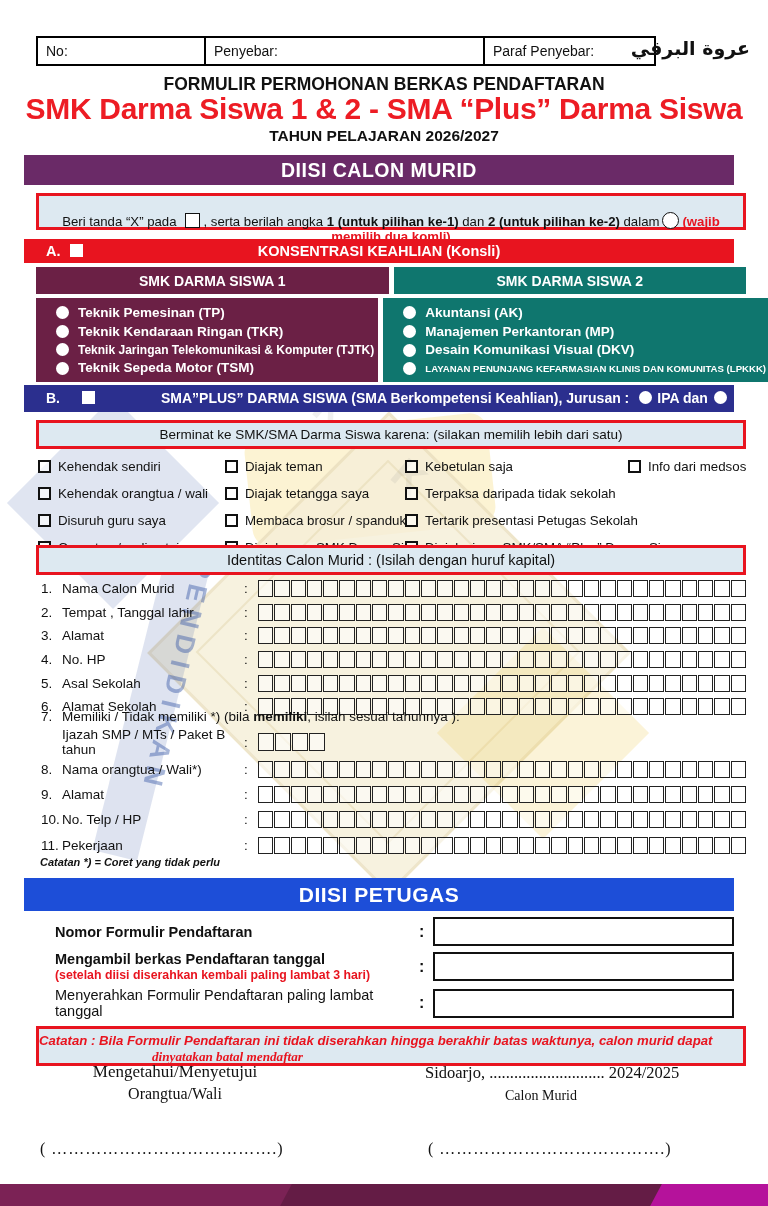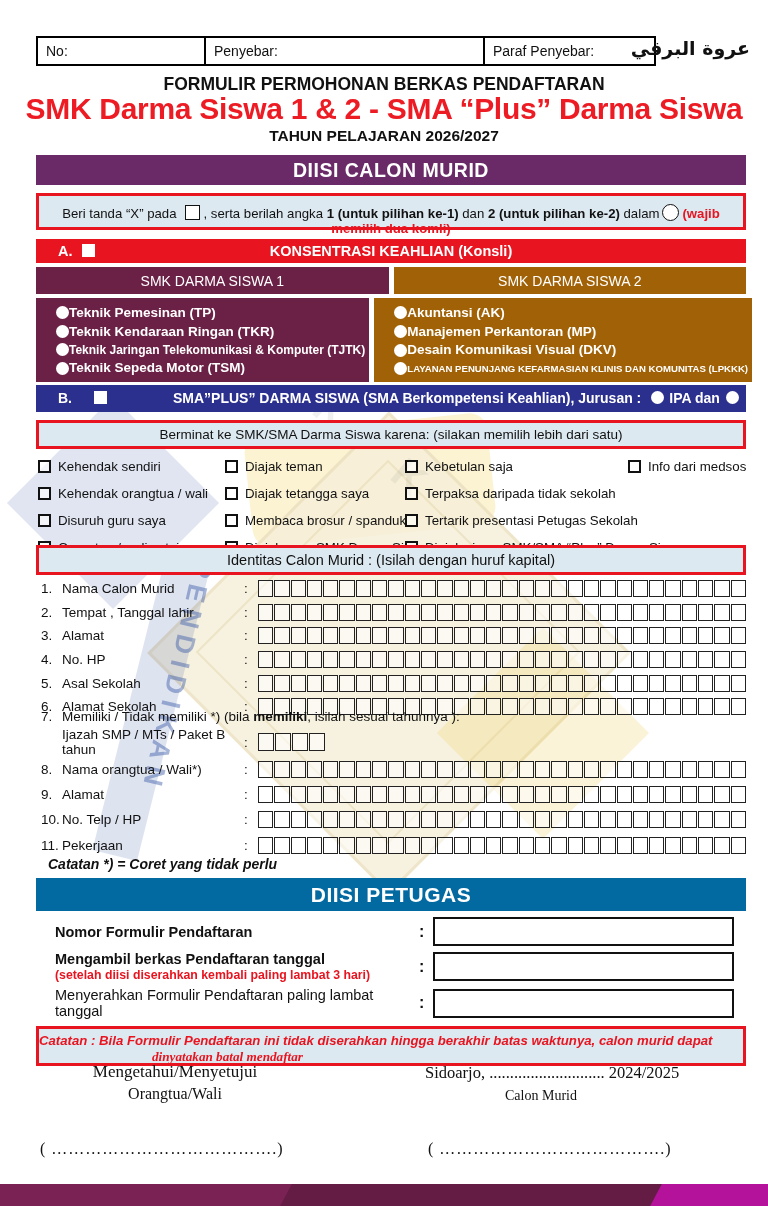--- a/index.html
+++ b/index.html
@@ -35,46 +35,46 @@
   .arabic{position:absolute;right:18px;top:37px;font-weight:bold;font-size:19px;
     font-family:"DejaVu Sans",sans-serif;}
 
   
   .t1{position:absolute;left:0;top:74px;width:100%;text-align:center;font-weight:bold;font-size:17.5px;}
   .t2{position:absolute;left:0;top:92px;width:100%;text-align:center;font-weight:bold;font-size:30px;
       color:#ed1c24;letter-spacing:-0.3px;}
   .t3{position:absolute;left:0;top:127px;width:100%;text-align:center;font-weight:bold;font-size:15.5px;}
 
   
-  .bar{position:absolute;left:36px;width:710px;color:#fff;font-weight:bold;box-sizing:border-box;}
+  .bar{position:absolute;left:24px;width:710px;color:#fff;font-weight:bold;box-sizing:border-box;}
   .bar-murid{top:155px;height:30px;background:#6a2a67;display:flex;align-items:center;
     justify-content:center;font-size:19.5px;letter-spacing:.5px;}
   .panel{position:absolute;left:36px;width:710px;background:#dde9f1;border:3px solid #e8141f;
     box-sizing:border-box;display:flex;align-items:center;justify-content:center;color:#111;}
-  .instruction{top:193px;height:37px;font-size:13.2px;display:block;text-align:center;padding-top:8px;}
+  .instruction{top:193px;height:37px;font-size:13.2px;display:block;text-align:center;padding-top:16px;}
   .instruction .sq{display:inline-block;width:13px;height:13px;border:1.7px solid #111;background:#fff;
     vertical-align:-2px;margin:0 4px 0 8px;}
   .instruction .circ{display:inline-block;width:15px;height:15px;border:1.8px solid #111;background:#fff;
     border-radius:50%;vertical-align:-3px;margin:0 3px;}
   .instruction .rednote{color:#e8141f;}
 
   .bar-a{top:239px;height:24px;background:#e8141f;}
   .bar-a .alabel{position:absolute;left:22px;top:4px;font-size:14.5px;}
   .bar-a .wbox{position:absolute;left:46px;top:5px;width:13px;height:13px;background:#fff;}
   .bar-a .atitle{position:absolute;left:0;right:0;top:4px;text-align:center;font-size:14.5px;}
 
   .ka{position:absolute;left:36px;top:267px;width:710px;}
   .ka-head{display:flex;gap:5px;height:27px;margin-bottom:4px;}
   .ka-head .kcell{flex:1;display:flex;align-items:center;justify-content:center;color:#fff;
-    font-weight:normal;font-size:14px;}
+    font-weight:bold;font-size:14px;}
   .ka-body{display:flex;gap:5px;height:84px;}
   .colbox{flex:1;box-sizing:border-box;padding:8px 4px 7px 20px;display:flex;flex-direction:column;
     justify-content:space-between;}
-  .bg-maroon{background:#6b2045;} .bg-magenta{background:#a16207;}
-  .konsli-item{display:flex;align-items:center;color:#fff;font-weight:bold;font-size:13.5px;
+  .bg-maroon{background:#6b2045;} .bg-magenta{background:#0f766e;}
+  .konsli-item{display:flex;align-items:center;gap:9px;color:#fff;font-weight:bold;font-size:13.5px;
     line-height:1;white-space:nowrap;}
   .wcircle{width:13px;height:13px;border-radius:50%;background:#fff;flex:none;}
   .konsli-item .sm{font-size:12px;} .konsli-item .xs{font-size:9.6px;}
 
   .bar-b{top:385px;height:27px;background:#2b2f8e;font-size:14px;line-height:27px;padding-left:22px;}
   .bar-b .wbox{display:inline-block;width:13px;height:13px;background:#fff;vertical-align:-1px;margin-left:22px;}
   .bar-b .btitle{margin-left:66px;}
   .bar-b .bcirc{display:inline-block;width:13px;height:13px;border-radius:50%;background:#fff;
     vertical-align:-1px;margin:0 5px 0 10px;}
   .bar-b .bcirc2{margin-left:6px;}
@@ -96,24 +96,24 @@
   .fno{width:26px;padding-left:5px;font-size:13.5px;box-sizing:border-box;flex:none;}
   .flabel{width:182px;font-size:13.5px;flex:none;}
   .fcolon{width:14px;font-size:13.5px;flex:none;}
   .cells{display:flex;gap:1px;flex:1;height:17px;}
   .cell{flex:1;border:1.8px solid #222;box-sizing:border-box;background:rgba(255,255,255,.55);}
   .f7{position:absolute;left:36px;top:704px;width:710px;font-size:13.5px;}
   .f7 .line1{display:flex;height:24px;align-items:center;}
   .f7 .line2{display:flex;height:28px;align-items:center;}
   .cells4{display:flex;gap:1px;height:18px;}
   .cell4{width:16px;border:1.8px solid #222;box-sizing:border-box;background:rgba(255,255,255,.55);}
-  .catatan1{position:absolute;left:40px;top:856px;font-size:14px;font-weight:bold;font-style:italic;margin-left:8px;}
-
-  
-  .bar-petugas{top:878px;height:33px;background:#0369a1;display:flex;align-items:center;
+  .catatan1{position:absolute;left:40px;top:856px;font-size:11px;font-weight:bold;font-style:italic;}
+
+  
+  .bar-petugas{top:878px;height:33px;background:#1d4ed8;display:flex;align-items:center;
     justify-content:center;font-size:21px;letter-spacing:.5px;}
   .petugas{position:absolute;left:36px;top:911px;width:710px;height:131px;}
   .prow{position:absolute;left:19px;right:0;display:flex;align-items:center;}
   .p0{top:6px;} .p1{top:40px;} .p2{top:76px;}
   .plabel{width:364px;font-size:14.5px;flex:none;}
   .plabel.bold > .ptext1{font-weight:bold;}
   .pnote{color:#e8141f;font-weight:bold;font-size:12.3px;margin-top:1px;}
   .pcolon{width:14px;font-weight:bold;flex:none;}
   .pbox{width:301px;height:29px;border:2.5px solid #111;box-sizing:border-box;background:#fff;flex:none;}
 

